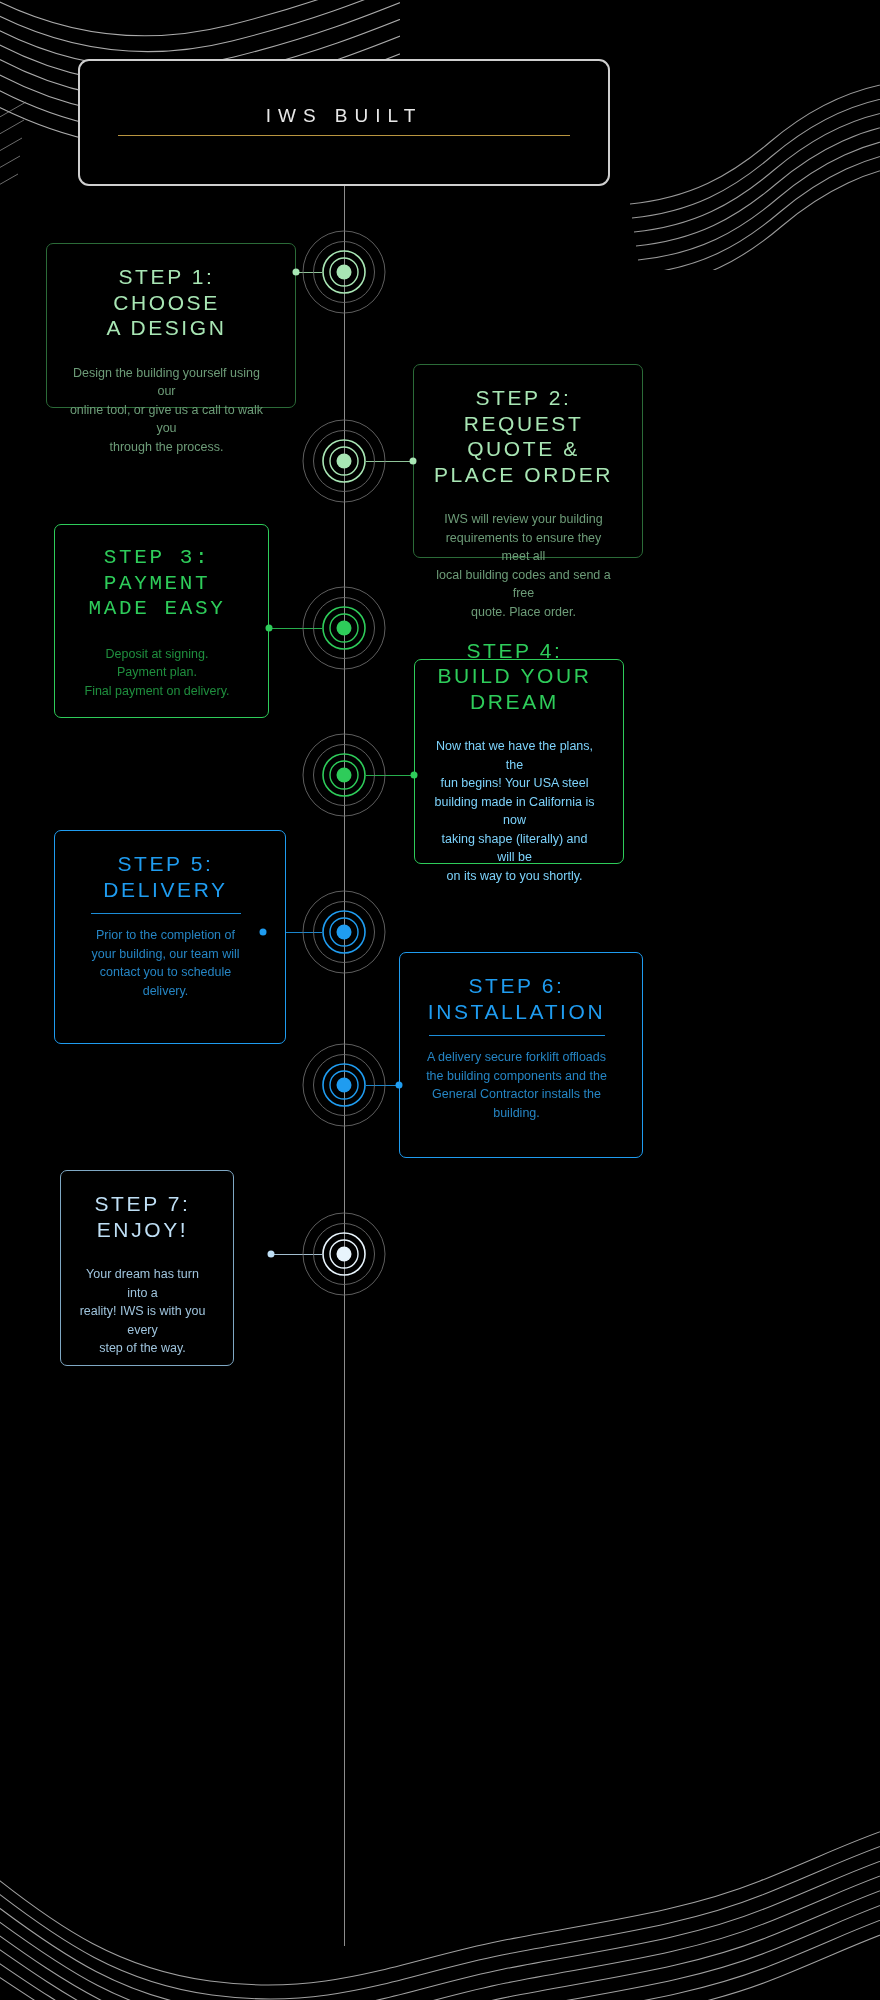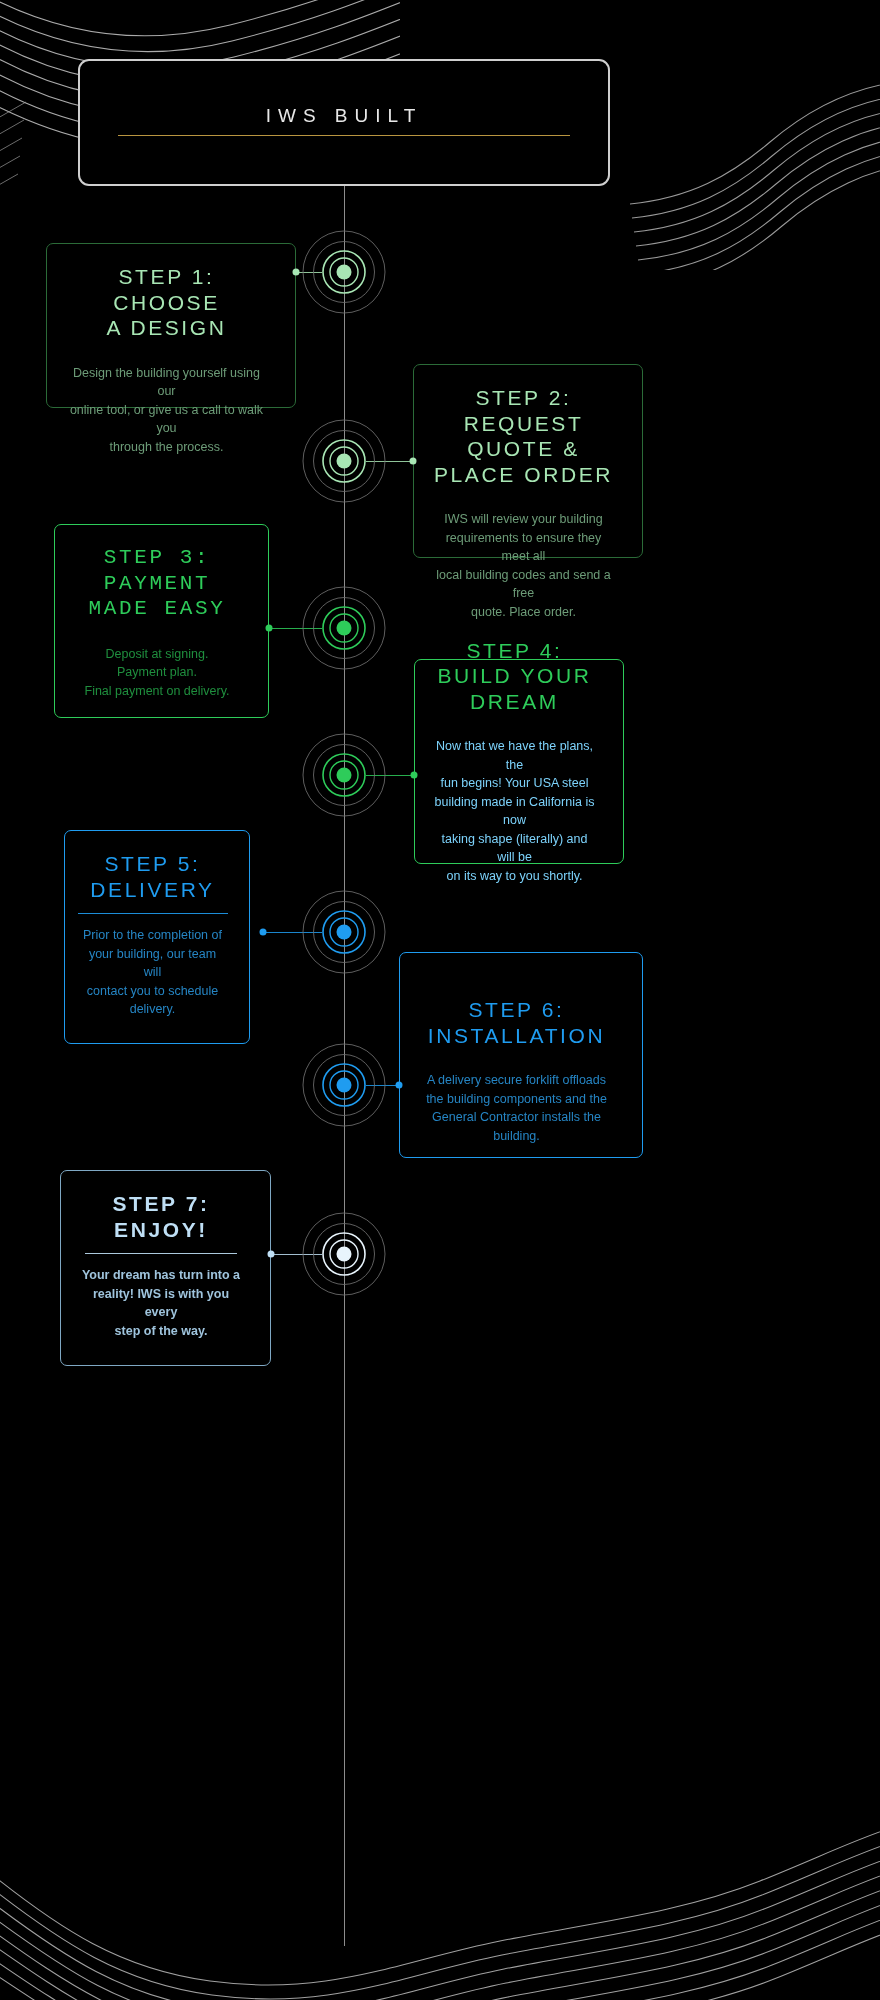--- a/index.html
+++ b/index.html
@@ -278,61 +278,61 @@
     <div class="conn-dot" style="background: rgb(46, 204, 90); top: 775px; left: 414px;"></div>
     <div class="node" style="left: 344px; top: 932px;">
       <svg width="86" height="86" viewBox="0 0 86 86">
         <circle cx="43" cy="43" r="41" fill="none" stroke="#6f6f6f" stroke-width="1" opacity="0.85"></circle>
         <circle cx="43" cy="43" r="30.5" fill="none" stroke="#6f6f6f" stroke-width="1" opacity="0.85"></circle>
         <circle cx="43" cy="43" r="21" fill="none" stroke="#1f9cf0" stroke-width="1.6"></circle>
         <circle cx="43" cy="43" r="14" fill="none" stroke="#1f9cf0" stroke-width="1.4"></circle>
         <circle cx="43" cy="43" r="7.5" fill="#1f9cf0"></circle>
       </svg>
     </div>
-    <div class="card" style="left: 64px; top: 830px; width: 186px; height: 214px; border-color: rgb(31, 156, 240);">
+    <div class="card" style="left: 54px; top: 830px; width: 232px; height: 214px; border-color: rgb(31, 156, 240);">
       <div class="card-title" style="color: rgb(31, 156, 240);">STEP 5:
 DELIVERY</div>
       <div class="card-rule" style="background: rgb(31, 156, 240); width: 150px; opacity: 0.9;"></div>
       <div class="card-body" style="color: rgb(37, 133, 196);">Prior to the completion of
 your building, our team will
 contact you to schedule
 delivery.</div>
     </div>
     <div class="conn" style="background: rgb(31, 156, 240); opacity: 0.85; top: 932px; left: 263px; width: 59px;"></div>
     <div class="conn-dot" style="background: rgb(31, 156, 240); top: 932px; left: 263px;"></div>
     <div class="node" style="left: 344px; top: 1085px;">
       <svg width="86" height="86" viewBox="0 0 86 86">
         <circle cx="43" cy="43" r="41" fill="none" stroke="#6f6f6f" stroke-width="1" opacity="0.85"></circle>
         <circle cx="43" cy="43" r="30.5" fill="none" stroke="#6f6f6f" stroke-width="1" opacity="0.85"></circle>
         <circle cx="43" cy="43" r="21" fill="none" stroke="#1f9cf0" stroke-width="1.6"></circle>
         <circle cx="43" cy="43" r="14" fill="none" stroke="#1f9cf0" stroke-width="1.4"></circle>
         <circle cx="43" cy="43" r="7.5" fill="#1f9cf0"></circle>
       </svg>
     </div>
     <div class="card" style="left: 399px; top: 952px; width: 244px; height: 206px; border-color: rgb(31, 156, 240);">
-      <div class="card-title" style="color: rgb(31, 156, 240); margin-top: 24px;">STEP 6:
+      <div class="card-title" style="color: rgb(31, 156, 240);">STEP 6:
 INSTALLATION</div>
       <div class="card-rule" style="background: rgb(31, 156, 240); width: 176px; opacity: 0.9;"></div>
       <div class="card-body" style="color: rgb(37, 133, 196);">A delivery secure forklift offloads
 the building components and the
 General Contractor installs the
 building.</div>
     </div>
     <div class="conn" style="background: rgb(31, 156, 240); opacity: 0.85; top: 1085px; left: 366px; width: 33px;"></div>
     <div class="conn-dot" style="background: rgb(31, 156, 240); top: 1085px; left: 399px;"></div>
     <div class="node" style="left: 344px; top: 1254px;">
       <svg width="86" height="86" viewBox="0 0 86 86">
         <circle cx="43" cy="43" r="41" fill="none" stroke="#6f6f6f" stroke-width="1" opacity="0.85"></circle>
         <circle cx="43" cy="43" r="30.5" fill="none" stroke="#6f6f6f" stroke-width="1" opacity="0.85"></circle>
         <circle cx="43" cy="43" r="21" fill="none" stroke="#e8f4fc" stroke-width="1.6"></circle>
         <circle cx="43" cy="43" r="14" fill="none" stroke="#e8f4fc" stroke-width="1.4"></circle>
         <circle cx="43" cy="43" r="7.5" fill="#e8f4fc"></circle>
       </svg>
     </div>
-    <div class="card" style="left: 60px; top: 1170px; width: 211px; height: 196px; border-color: rgb(127, 168, 196); font-weight: bold;">
+    <div class="card" style="left: 60px; top: 1170px; width: 174px; height: 196px; border-color: rgb(127, 168, 196);">
       <div class="card-title" style="color: rgb(191, 223, 245);">STEP 7:
 ENJOY!</div>
       <div class="card-rule" style="background: rgb(191, 223, 245); width: 152px; opacity: 0.9;"></div>
       <div class="card-body" style="color: rgb(159, 196, 221);">Your dream has turn into a
 reality! IWS is with you every
 step of the way.</div>
     </div>
     <div class="conn" style="background: rgb(191, 223, 245); opacity: 0.85; top: 1254px; left: 271px; width: 51px;"></div>
     <div class="conn-dot" style="background: rgb(191, 223, 245); top: 1254px; left: 271px;"></div>
   </div>

